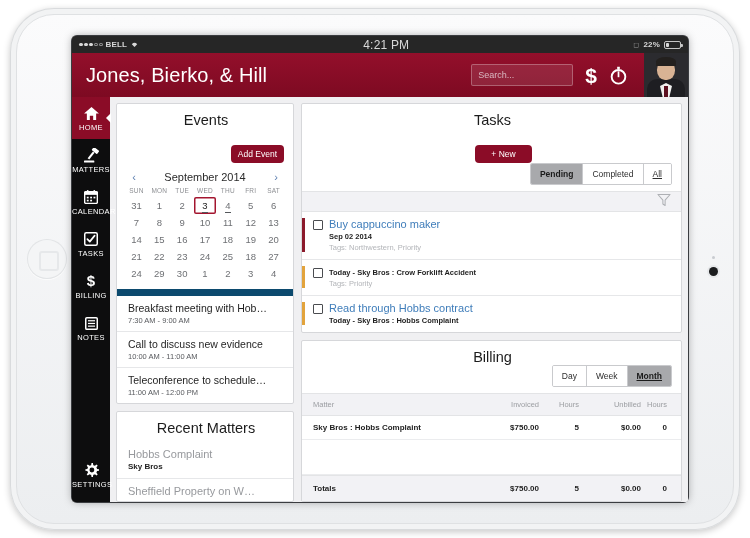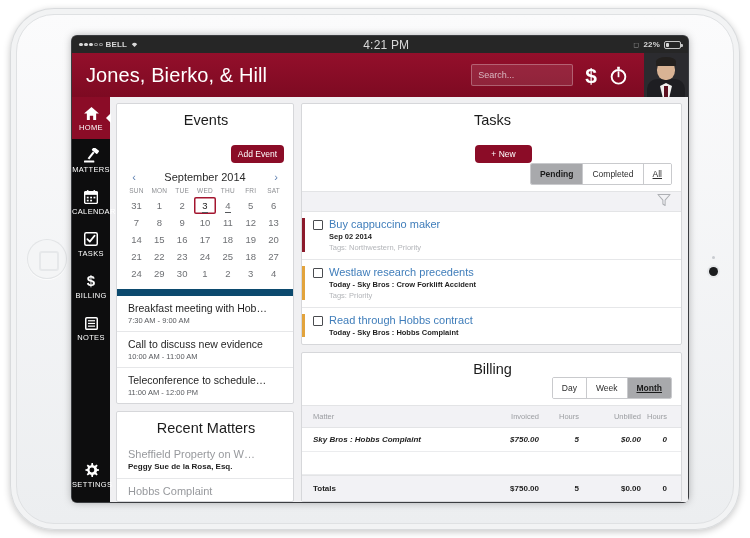--- a/index.html
+++ b/index.html
@@ -481,21 +481,21 @@
   }
   .bill-table th.c-matter { text-align: left; padding-left: 11px; }
   .bill-table td {
     font-size: 8px;
     color: #1f1f1f;
     font-weight: bold;
     text-align: right;
     padding: 7px 6px 7px 0;
   }
   .bill-table td.c-matter { text-align: left; padding-left: 11px; }
-  .bill-table tr.data-row td { border-bottom: 1px solid #ebecee; font-style: italic; }
+  .bill-table tr.data-row td { border-bottom: 1px solid #ebecee; }
   #bill-spacer { flex: 1; border-bottom: 1px solid #ebecee; }
   #bill-totals { background: #f2f2f5; border-top: 1px solid #e3e4e6; }
   #bill-totals td { padding: 8px 6px 8px 0; }
   #bill-totals td.c-matter { padding-left: 11px; }
   .w-inv { width: 66px; }
   .w-hrs { width: 40px; }
   .w-unb { width: 62px; }
   .w-hrs2 { width: 34px; padding-right: 14px !important; }
 </style>
 </head>
@@ -730,26 +730,26 @@
                   <div class="event-time">11:00 AM - 12:00 PM</div>
                 </div>
               </div>
             </div>
 
             <div class="card" id="card-matters">
               <div class="card-head">
                 <span class="card-title">Recent Matters</span>
               </div>
               <div class="matter-row">
+                <div class="matter-name">Hobbs Complaint</div>
+                <div class="matter-client">Sky Bros</div>
+              </div>
+              <div class="matter-row">
                 <div class="matter-name">Sheffield Property on W…</div>
                 <div class="matter-client">Peggy Sue de la Rosa, Esq.</div>
-              </div>
-              <div class="matter-row">
-                <div class="matter-name">Hobbs Complaint</div>
-                <div class="matter-client">Sky Bros</div>
               </div>
             </div>
           </div>
 
           <div id="col-right">
 
             <div class="card" id="card-tasks">
               <div class="card-head">
                 <span class="card-title">Tasks</span>
                 <button class="btn-primary" style="margin-left:22px;padding:4px 16px;">+ New</button>
@@ -775,21 +775,20 @@
                   <div class="task-title">Buy cappuccino maker</div>
                   <div class="task-sub">Sep 02 2014</div>
                   <div class="task-tags">Tags: Northwestern, Priority</div>
                 </div>
               </div>
 
               <div class="task-row">
                 <div class="task-accent" style="background:#e2a33c"></div>
                 <div class="task-check"></div>
                 <div class="task-body">
-                  <div class="task-title">Westlaw research precedents</div>
                   <div class="task-sub">Today - Sky Bros : Crow Forklift Accident</div>
                   <div class="task-tags">Tags: Priority</div>
                 </div>
               </div>
 
               <div class="task-row">
                 <div class="task-accent" style="background:#e2a33c"></div>
                 <div class="task-check"></div>
                 <div class="task-body">
                   <div class="task-title">Read through Hobbs contract</div>

